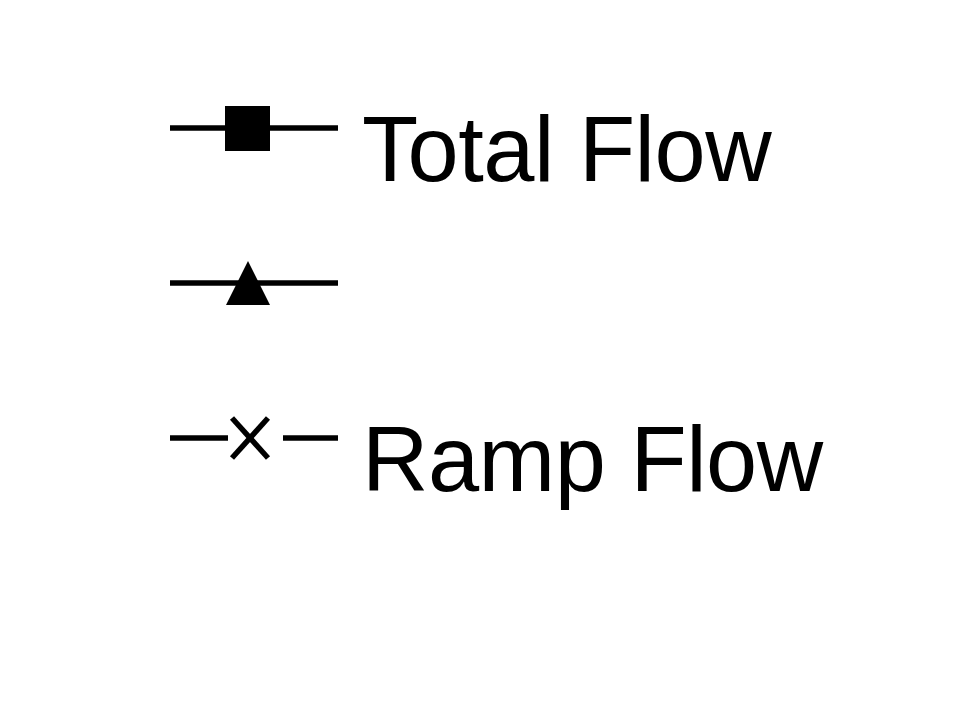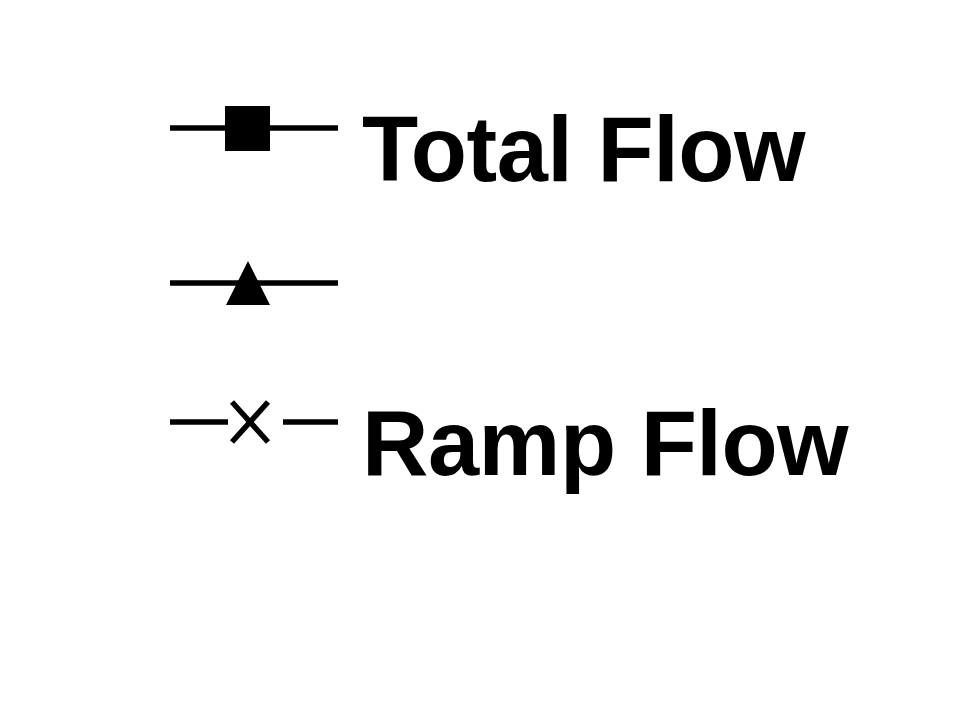--- a/index.html
+++ b/index.html
@@ -26,21 +26,21 @@
   .legend-entry {
     position: absolute;
     left: 0;
     width: 960px;
     height: 130px;
     display: flex;
     align-items: center;
   }
   #legend-entry-0 { top: 63px; }
   #legend-entry-1 { top: 218px; }
-  #legend-entry-2 { top: 357px; }
+  #legend-entry-2 { top: 373px; }
 
   .legend-sample {
     position: relative;
     width: 170px;
     height: 130px;
     margin-left: 170px;
     flex: 0 0 auto;
   }
   .legend-sample svg {
     display: block;
@@ -49,21 +49,21 @@
     top: 0;
   }
   .legend-label {
     font-size: 92px;
     line-height: 92px;
     letter-spacing: -0.5px;
     white-space: nowrap;
     color: #000000;
     margin-left: 22px;
     flex: 0 0 auto;
-    font-weight: 700;
+    font-weight: 400;
     margin-top: 41px;
   }
 </style>
 </head>
 <body>
 
 <div id="legend-panel">
 
   <div class="legend-entry" id="legend-entry-0">
     <div class="legend-sample">

